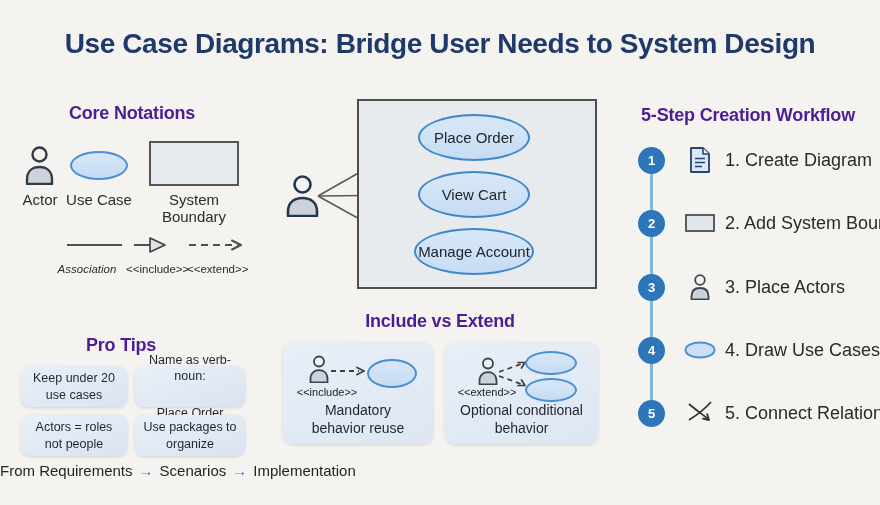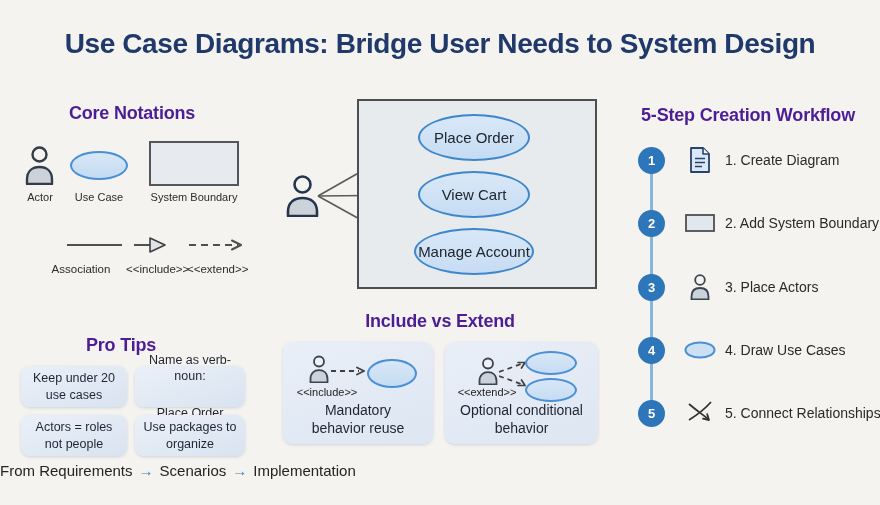--- a/index.html
+++ b/index.html
@@ -15,21 +15,21 @@
     text-align: center; font-size: 28px; font-weight: 700;
     letter-spacing: -0.4px; color: #1f3a6a;
   }
   .section-heading {
     position: absolute; text-align: center;
     font-size: 18px; font-weight: 700; color: #4c1d95;
     letter-spacing: -0.2px;
   }
   
   .notation-label {
-    position: absolute; text-align: center; font-size: 11px; color: #2c2c2c;
+    position: absolute; text-align: center; font-size: 15px; color: #2c2c2c;
   }
   .uc-ellipse {
     position: absolute; border: 2px solid #4a90d4; border-radius: 50%;
     background: linear-gradient(180deg, #d8e7f7 0%, #c3dbf2 100%);
   }
   .boundary-rect {
     position: absolute; border: 2px solid #53565a; background: #e7eaee;
   }
   .assoc-line { position: absolute; border-top: 2px solid #4f4f4f; }
   
@@ -52,21 +52,21 @@
   .step-badge {
     width: 27px; height: 27px; border-radius: 50%; background: #2e76ba;
     color: #ffffff; font-size: 13px; font-weight: 700;
     display: flex; align-items: center; justify-content: center;
     flex: 0 0 27px; position: relative; z-index: 2;
   }
   .step-icon-box {
     width: 34px; display: flex; align-items: center; justify-content: center;
     margin-left: 18px; flex: 0 0 34px;
   }
-  .step-label { margin-left: 8px; font-size: 14px; color: #2a2a2a; white-space: nowrap; }
+  .step-label { margin-left: 8px; font-size: 18px; color: #2a2a2a; white-space: nowrap; }
   
   .tip-box {
     position: absolute; border-radius: 9px;
     background: linear-gradient(160deg, #eaf0f8 0%, #d9e3f0 100%);
     box-shadow: 0 1px 3px rgba(90,110,140,0.25);
     display: flex; flex-direction: column; align-items: center; justify-content: center;
     font-size: 12.5px; color: #1f2433; line-height: 1.3; text-align: center;
   }
   
   .ie-card {
@@ -120,21 +120,21 @@
       <line x1="0" y1="9" x2="16" y2="9" stroke="#4f4f4f" stroke-width="2"></line>
       <polygon points="16,2 31,9 16,16" fill="#dfe3e8" stroke="#3f3f3f" stroke-width="1.6" stroke-linejoin="round"></polygon>
     </svg>
   </span>
   <span class="abs" style="left:189px; top:236px;">
     <svg width="54" height="18" viewBox="0 0 54 18">
       <line x1="0" y1="9" x2="49" y2="9" stroke="#4f4f4f" stroke-width="2" stroke-dasharray="7 5"></line>
       <path d="M52 9 L43 4.5 M52 9 L43 13.5" fill="none" stroke="#4f4f4f" stroke-width="2" stroke-linecap="round"></path>
     </svg>
   </span>
-  <div class="notation-label" style="left:46px; top:263px; width:70px; font-size:11.5px;">Association</div>
+  <div class="notation-label" style="left:52px; top:263px; width:70px; font-size:11.5px;font-style:italic;">Association</div>
   <div class="notation-label" style="left:126px; top:263px; width:62px; font-size:11.5px;">&lt;&lt;include&gt;&gt;</div>
   <div class="notation-label" style="left:187px; top:263px; width:60px; font-size:11.5px;">&lt;&lt;extend&gt;&gt;</div>
 
   <span class="abs" style="left:270px; top:90px;">
     <svg width="170" height="220" viewBox="0 0 170 220">
       <line x1="48" y1="106" x2="150" y2="48" stroke="#5a5a5a" stroke-width="1.6"></line>
       <line x1="48" y1="106" x2="150" y2="105" stroke="#5a5a5a" stroke-width="1.6"></line>
       <line x1="48" y1="106" x2="147" y2="161" stroke="#5a5a5a" stroke-width="1.6"></line>
     </svg>
   </span>

